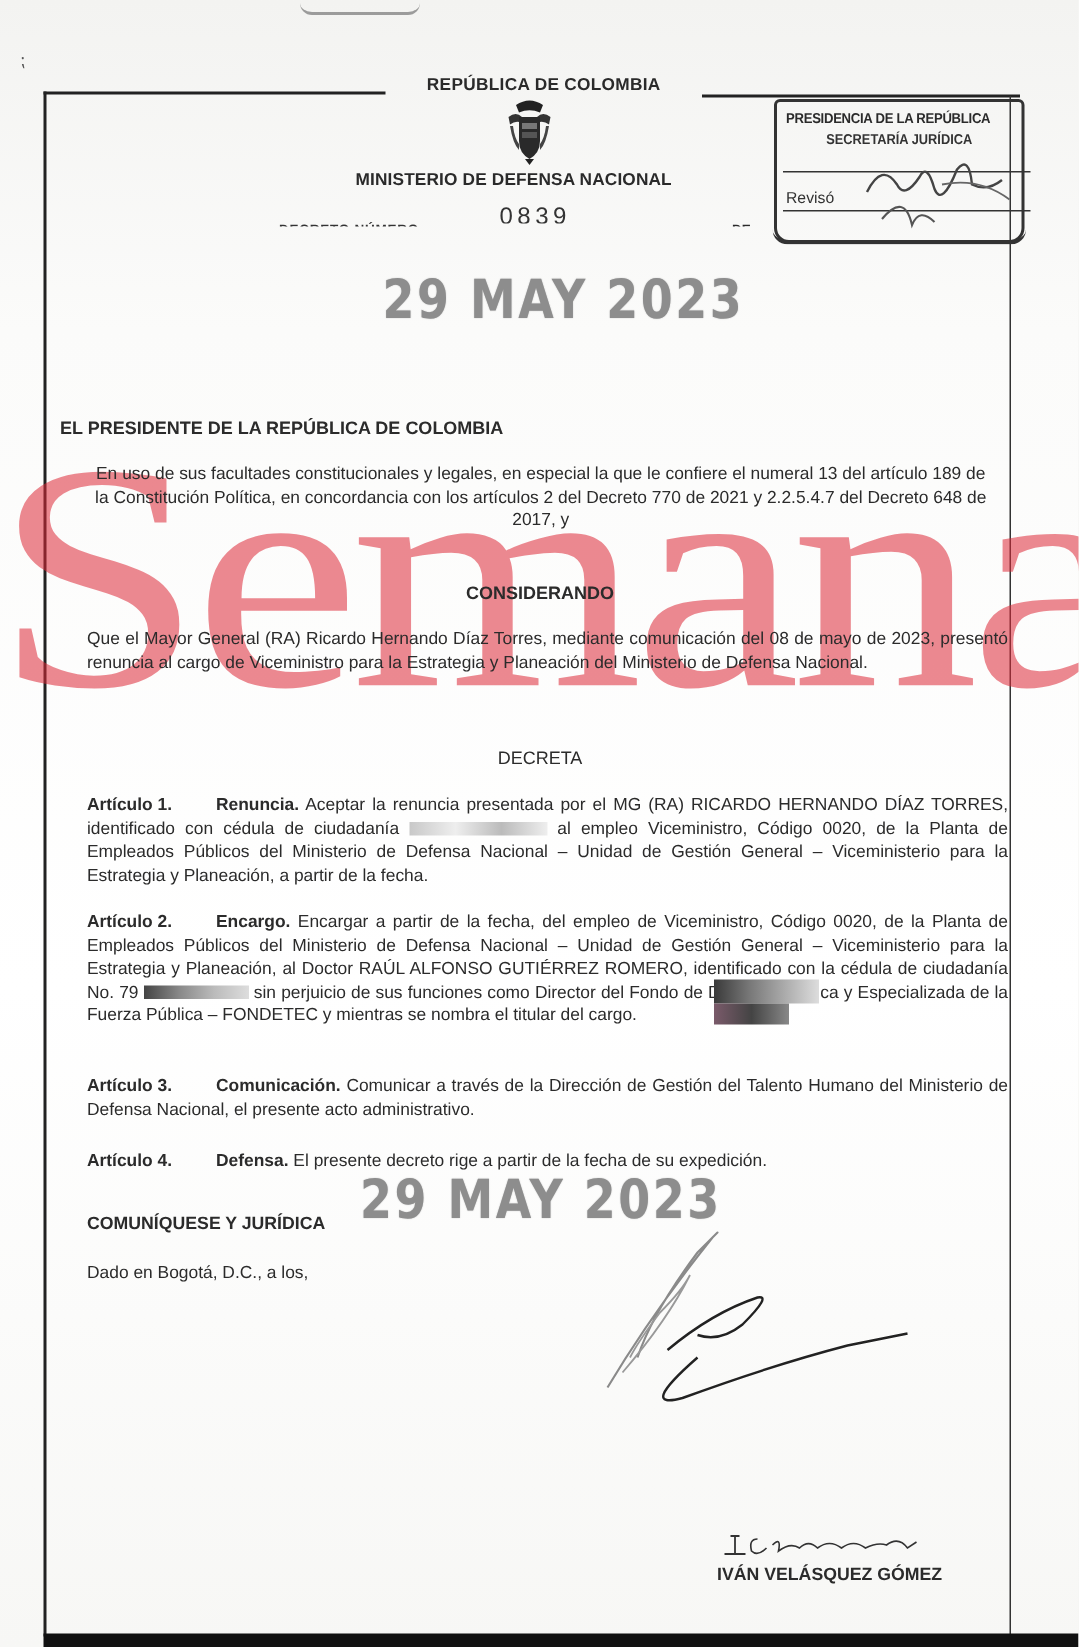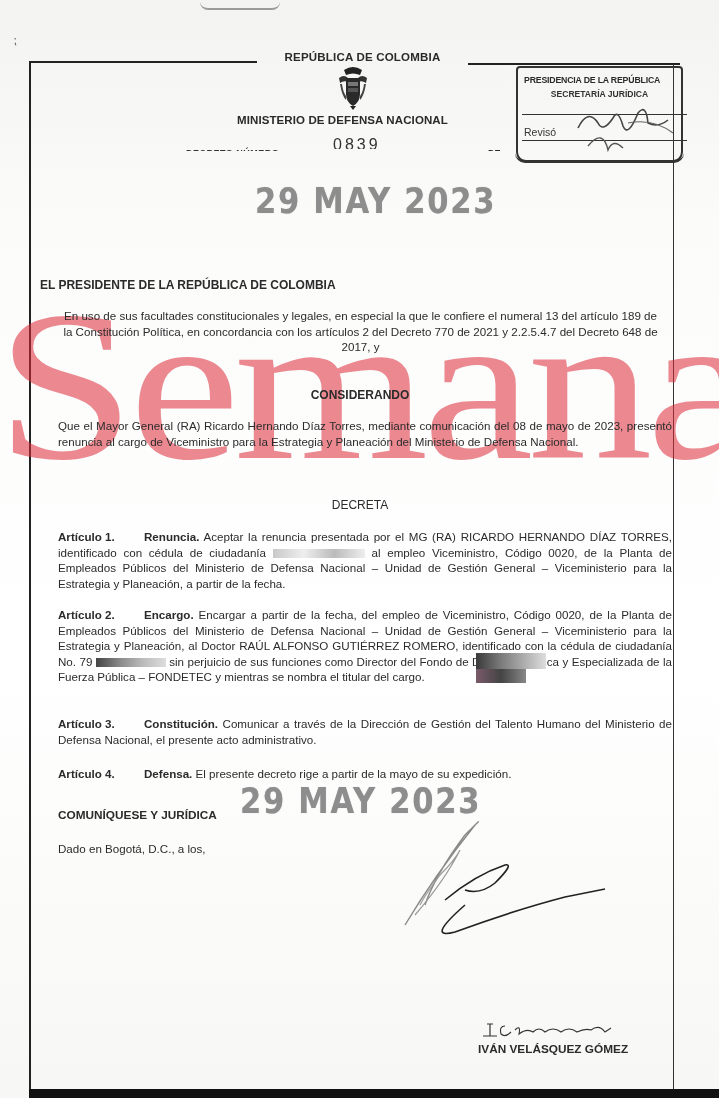--- a/index.html
+++ b/index.html
@@ -149,27 +149,27 @@
   <div class="txt art2 justify">
     <span class="lab" style="width:86px">Artículo 2.</span><span class="b">Encargo.</span>
     <span>Encargar a partir de la fecha, del empleo de Viceministro, Código 0020, de la Planta de Empleados Públicos del Ministerio de Defensa Nacional – Unidad de Gestión General – Viceministerio para la Estrategia y Planeación, al Doctor RAÚL ALFONSO GUTIÉRREZ ROMERO, identificado con la cédula de ciudadanía No. 79</span>
     <span class="redact" style="width:70px;background:linear-gradient(90deg,#444,#888,#bbb,#ddd)"></span>
     <span>sin perjuicio de sus funciones como Director del Fondo de Defensa Técnica y Especializada de la Fuerza Pública – FONDETEC y mientras se nombra el titular del cargo.</span>
   </div>
   <div class="redact-block" style="left:476px;top:653px;width:70px;height:16px;background:linear-gradient(90deg,#3a3a3a,#777,#aaa,#ddd)"></div>
   <div class="redact-block" style="left:476px;top:669px;width:50px;height:14px;background:linear-gradient(90deg,#7a5a6a,#444,#888)"></div>
 
   <div class="txt art3 justify">
-    <span class="lab" style="width:86px">Artículo 3.</span><span class="b">Constitución.</span>
+    <span class="lab" style="width:86px">Artículo 3.</span><span class="b">Comunicación.</span>
     <span>Comunicar a través de la Dirección de Gestión del Talento Humano del Ministerio de Defensa Nacional, el presente acto administrativo.</span>
   </div>
 
   <div class="txt art4">
     <span class="lab" style="width:86px">Artículo 4.</span><span class="b">Defensa.</span>
-    <span>El presente decreto rige a partir de la mayo de su expedición.</span>
+    <span>El presente decreto rige a partir de la fecha de su expedición.</span>
   </div>
 
   <div class="txt comuniquese">COMUNÍQUESE Y JURÍDICA</div>
   <div class="date-stamp date-stamp-2">29 MAY 2023</div>
   <div class="txt dado">Dado en Bogotá, D.C., a los,</div>
 
   <svg class="big-sig" viewBox="0 0 230 130">
     <path d="M10 120 Q40 70 80 20 Q90 10 70 30 Q40 70 30 100" fill="none" stroke="#8a8a8a" stroke-width="1.4"></path>
     <path d="M20 110 Q50 75 65 45 Q60 55 45 70 Q30 90 25 100" fill="none" stroke="#999" stroke-width="1.2"></path>
     <path d="M50 95 Q80 70 110 60 Q120 58 100 78 Q85 90 70 85" fill="none" stroke="#222" stroke-width="1.6"></path>

